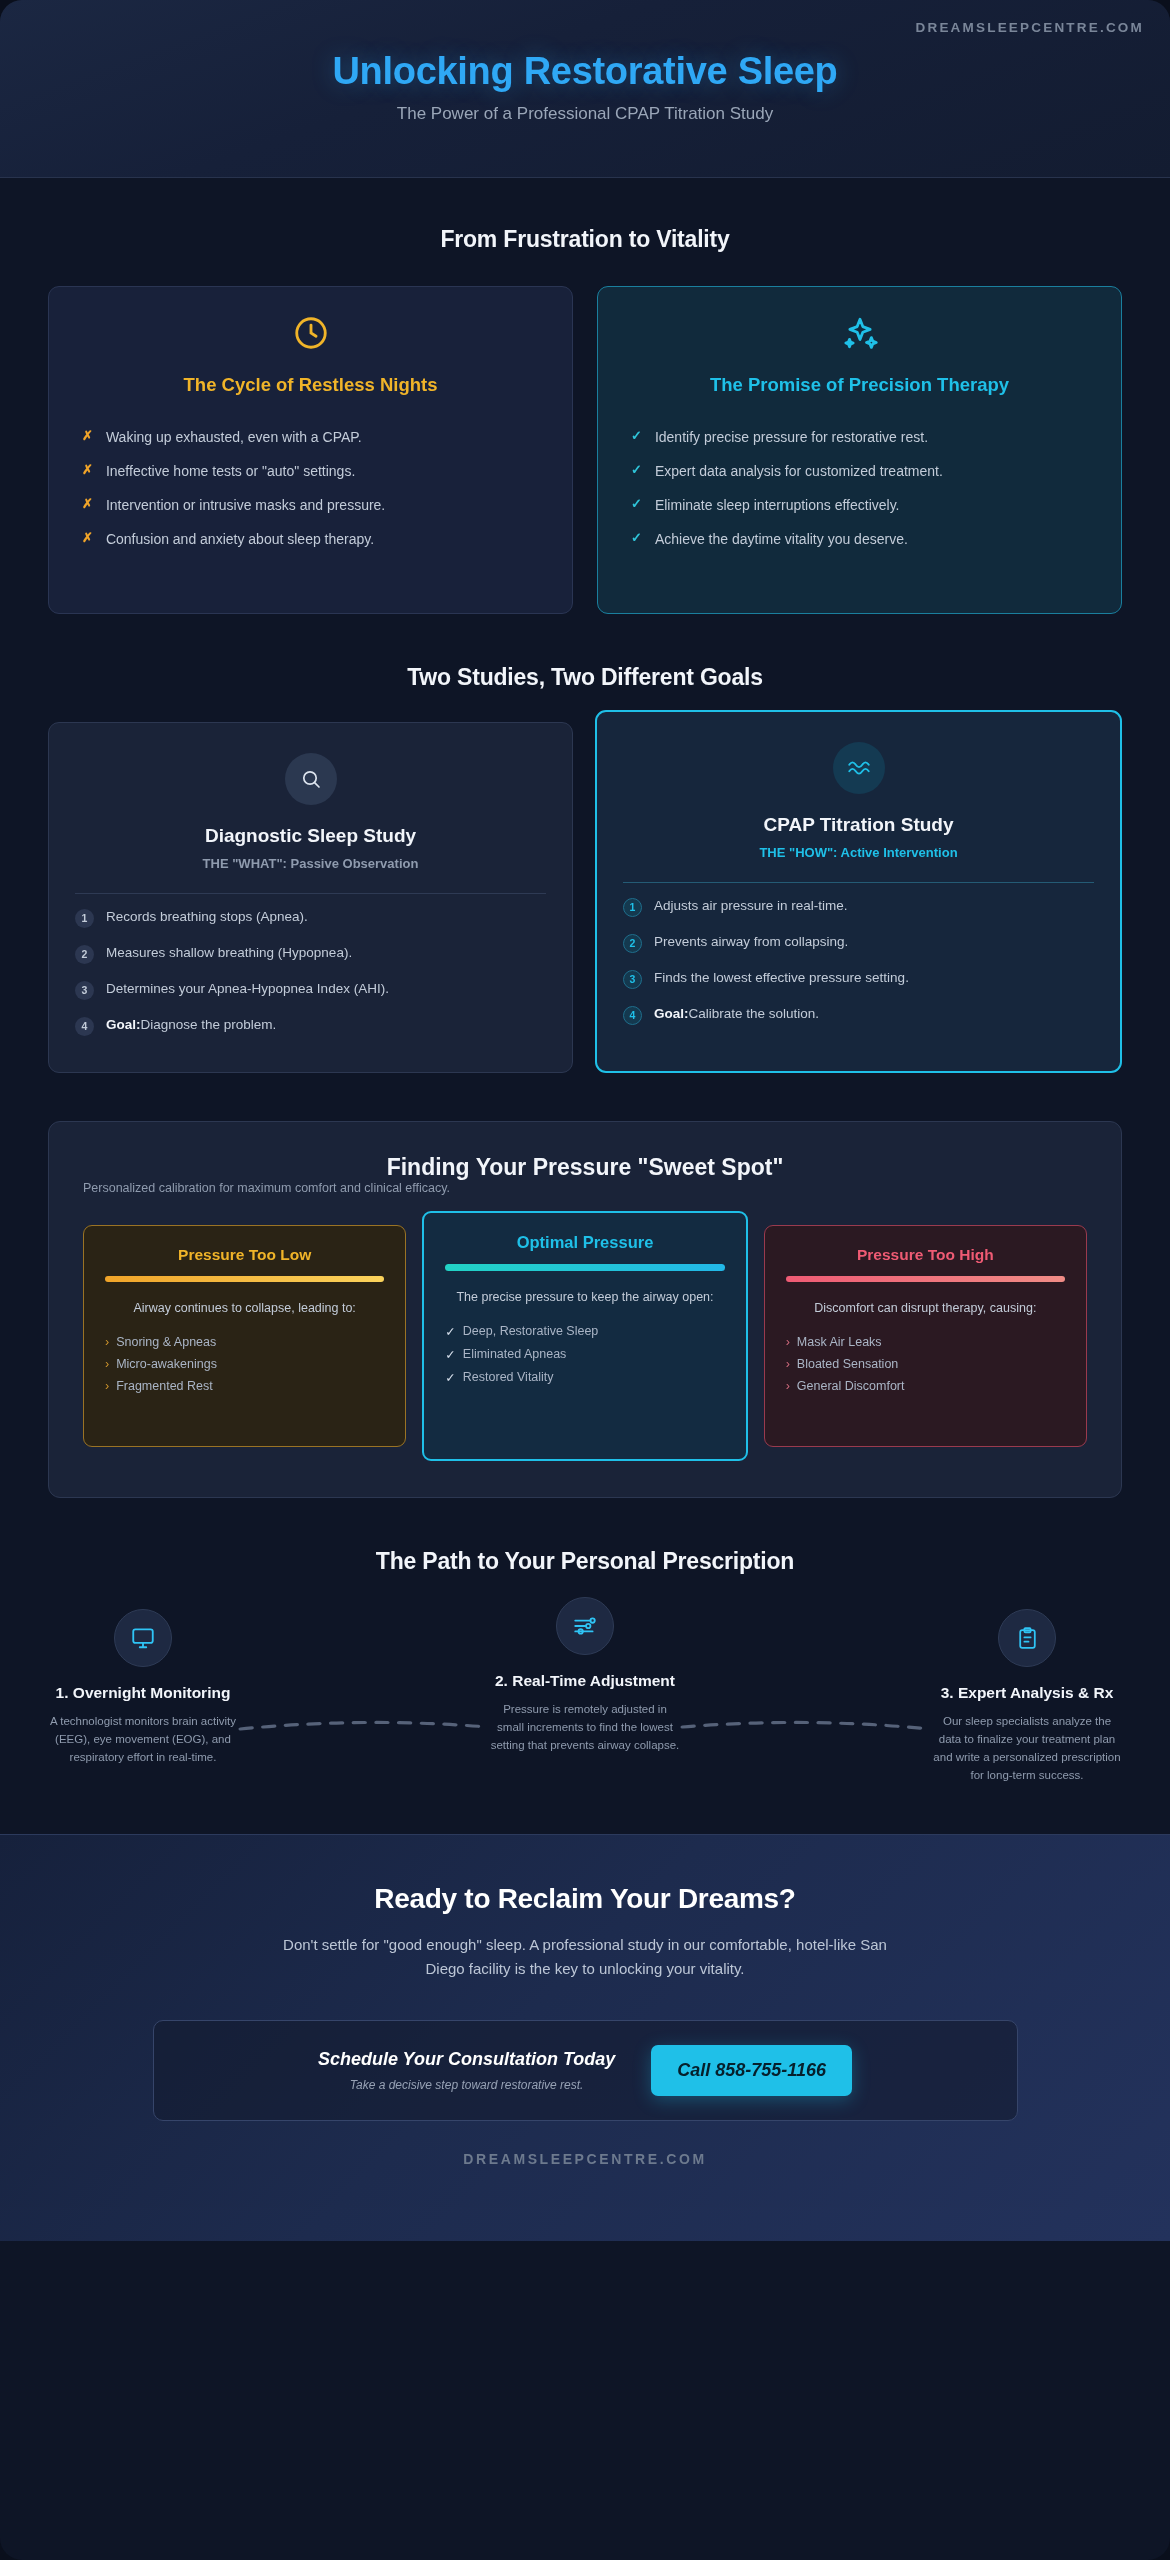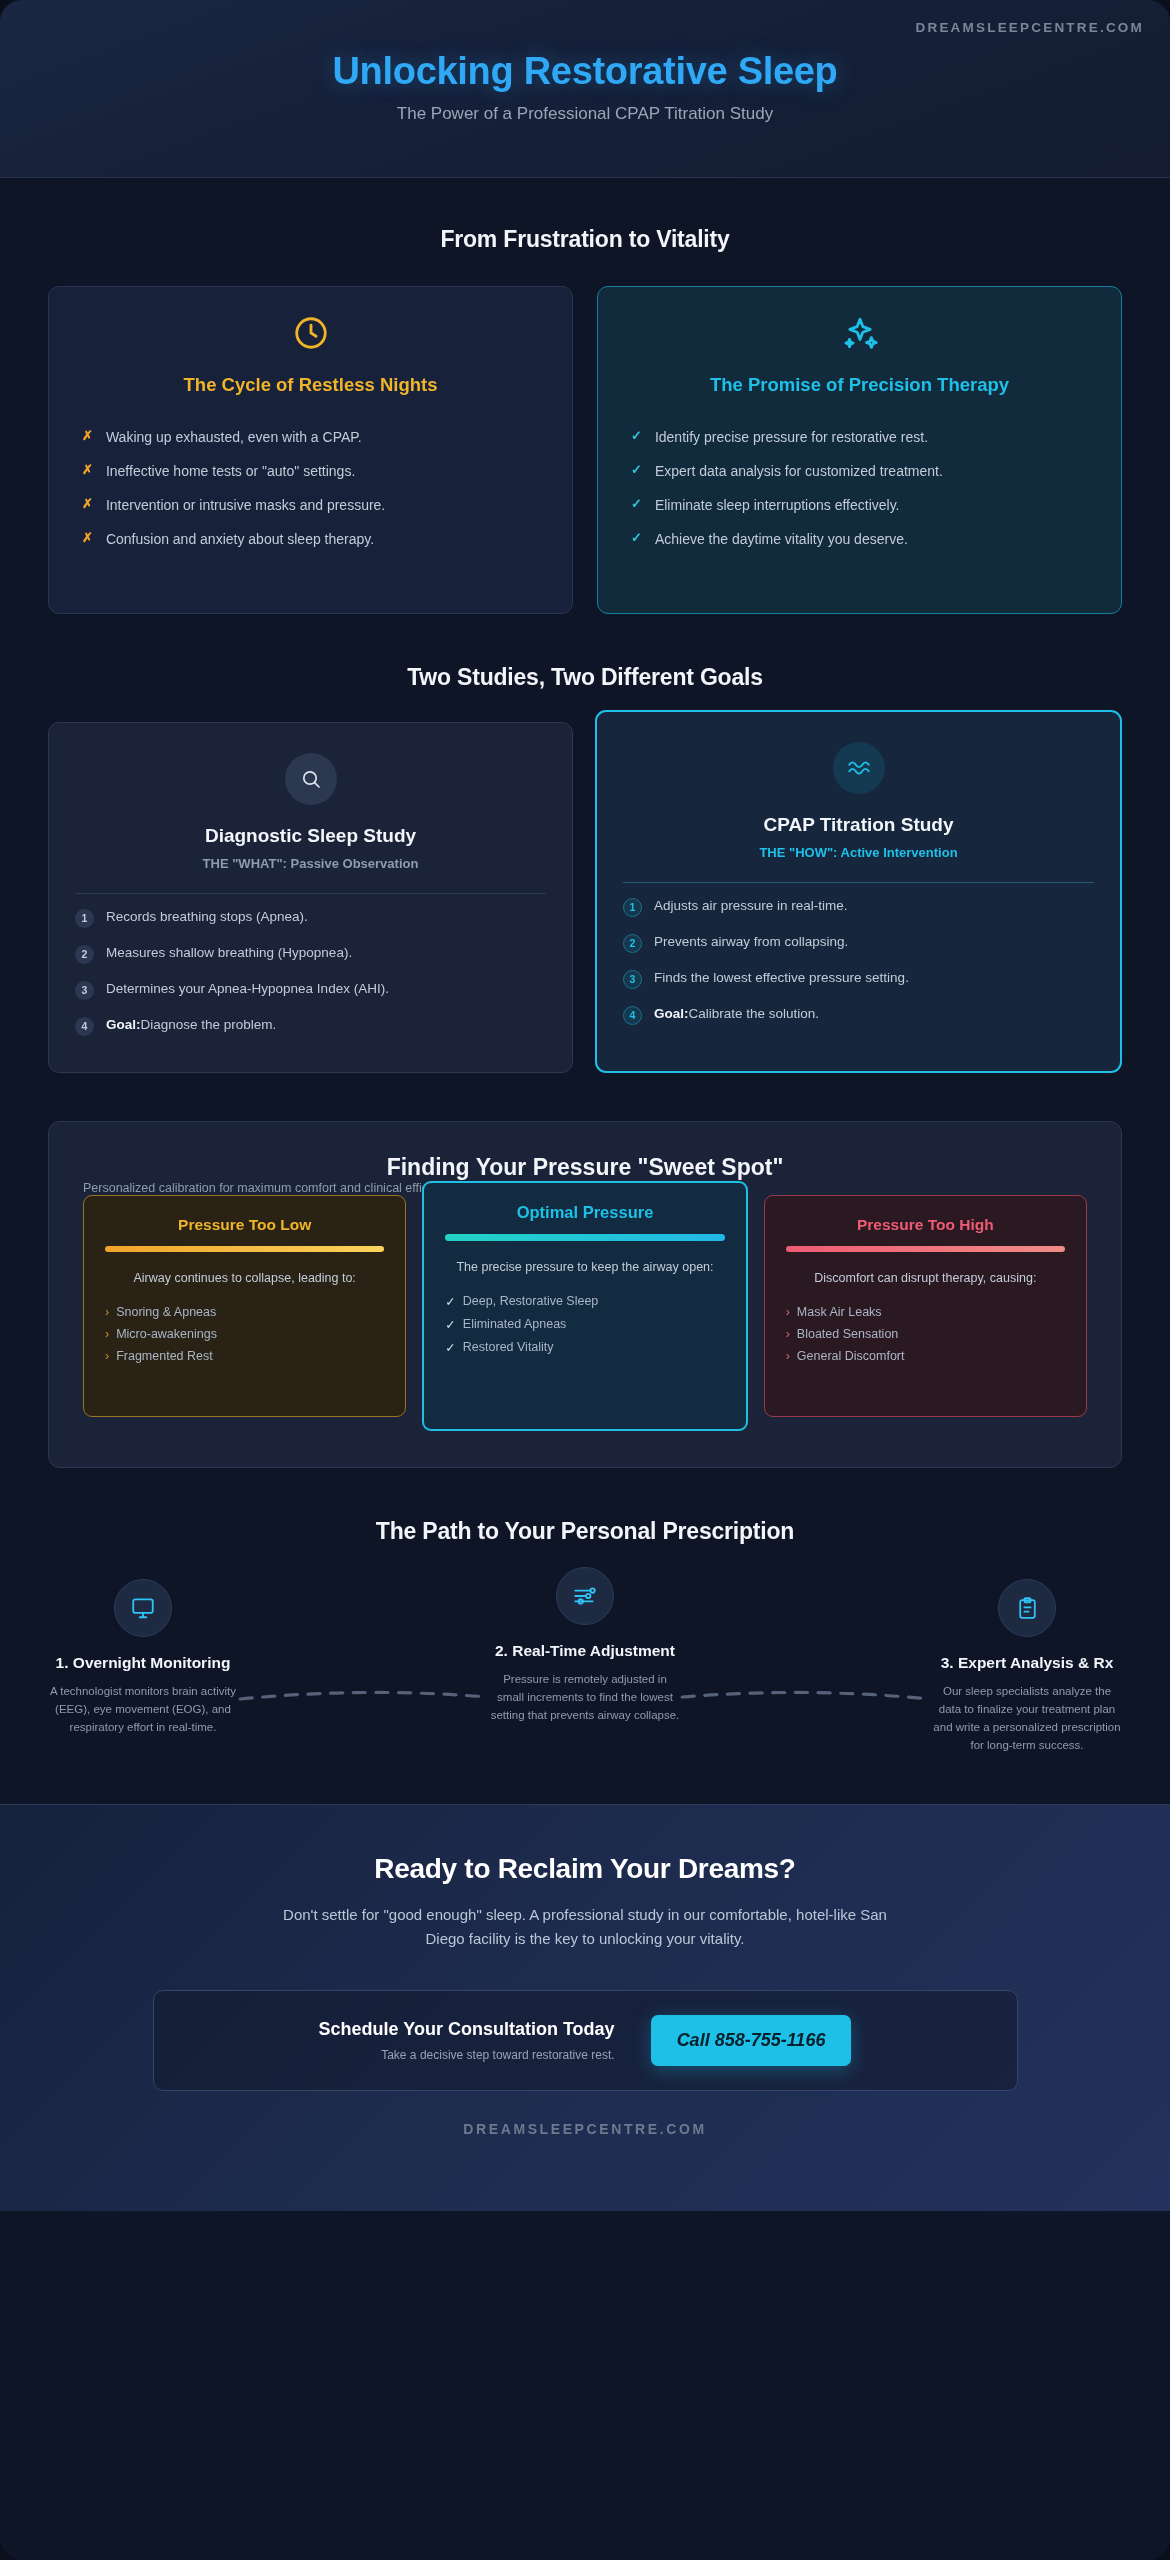--- a/index.html
+++ b/index.html
@@ -189,21 +189,21 @@
     font-size: 23px;
     font-weight: 700;
     color: #f2f5fa;
   }
   .panel .psub {
     text-align: left;
     font-size: 12.5px;
     color: #8f9bae;
     margin-top: 0;
   }
-  .pcards { display: flex; gap: 16px; align-items: flex-start; }
+  .pcards { display: flex; gap: 16px; margin-top: 30px; align-items: flex-start; }
   .pcard { flex: 1; border-radius: 9px; padding: 20px 17px 22px; }
   .pcard.low  { background: #2a2315; border: 1px solid #9a7324; min-height: 222px; }
   .pcard.opt  { background: #132b41; border: 2px solid #1fc0e8; min-height: 250px; margin-top: -14px; }
   .pcard.high { background: #2b1922; border: 1px solid #9a3a4e; min-height: 222px; }
   .pcard h4 { text-align: center; font-size: 15.5px; font-weight: 700; }
   .pcard.low h4  { color: #f0b429; }
   .pcard.opt h4  { color: #1fc0e8; font-size: 16.5px; }
   .pcard.high h4 { color: #ef5b74; }
   .bar { height: 6px; border-radius: 4px; margin: 12px 4px 0; }
   .bar.low  { background: linear-gradient(90deg,#f0a429,#fbd35c); }
@@ -256,21 +256,21 @@
     max-width: 865px;
     background: rgba(20,28,48,0.62);
     border: 1px solid #36456a;
     border-radius: 10px;
     padding: 24px 28px;
     display: flex;
     align-items: center;
     justify-content: center;
     gap: 36px;
   }
-  .ctabox .txt { text-align: right; }
+  .ctabox .txt { text-align: center; font-style: italic; }
   .ctabox h3 { font-size: 18px; font-weight: 700; color: #ffffff; }
   .ctabox .sub { font-size: 12px; color: #97a2b5; margin-top: 8px; }
   .callbtn {
     background: #1fc0e8;
     color: #06202c;
     font-size: 18px;
     font-weight: 700;
     padding: 15px 26px;
     border-radius: 7px;
     border: none;

